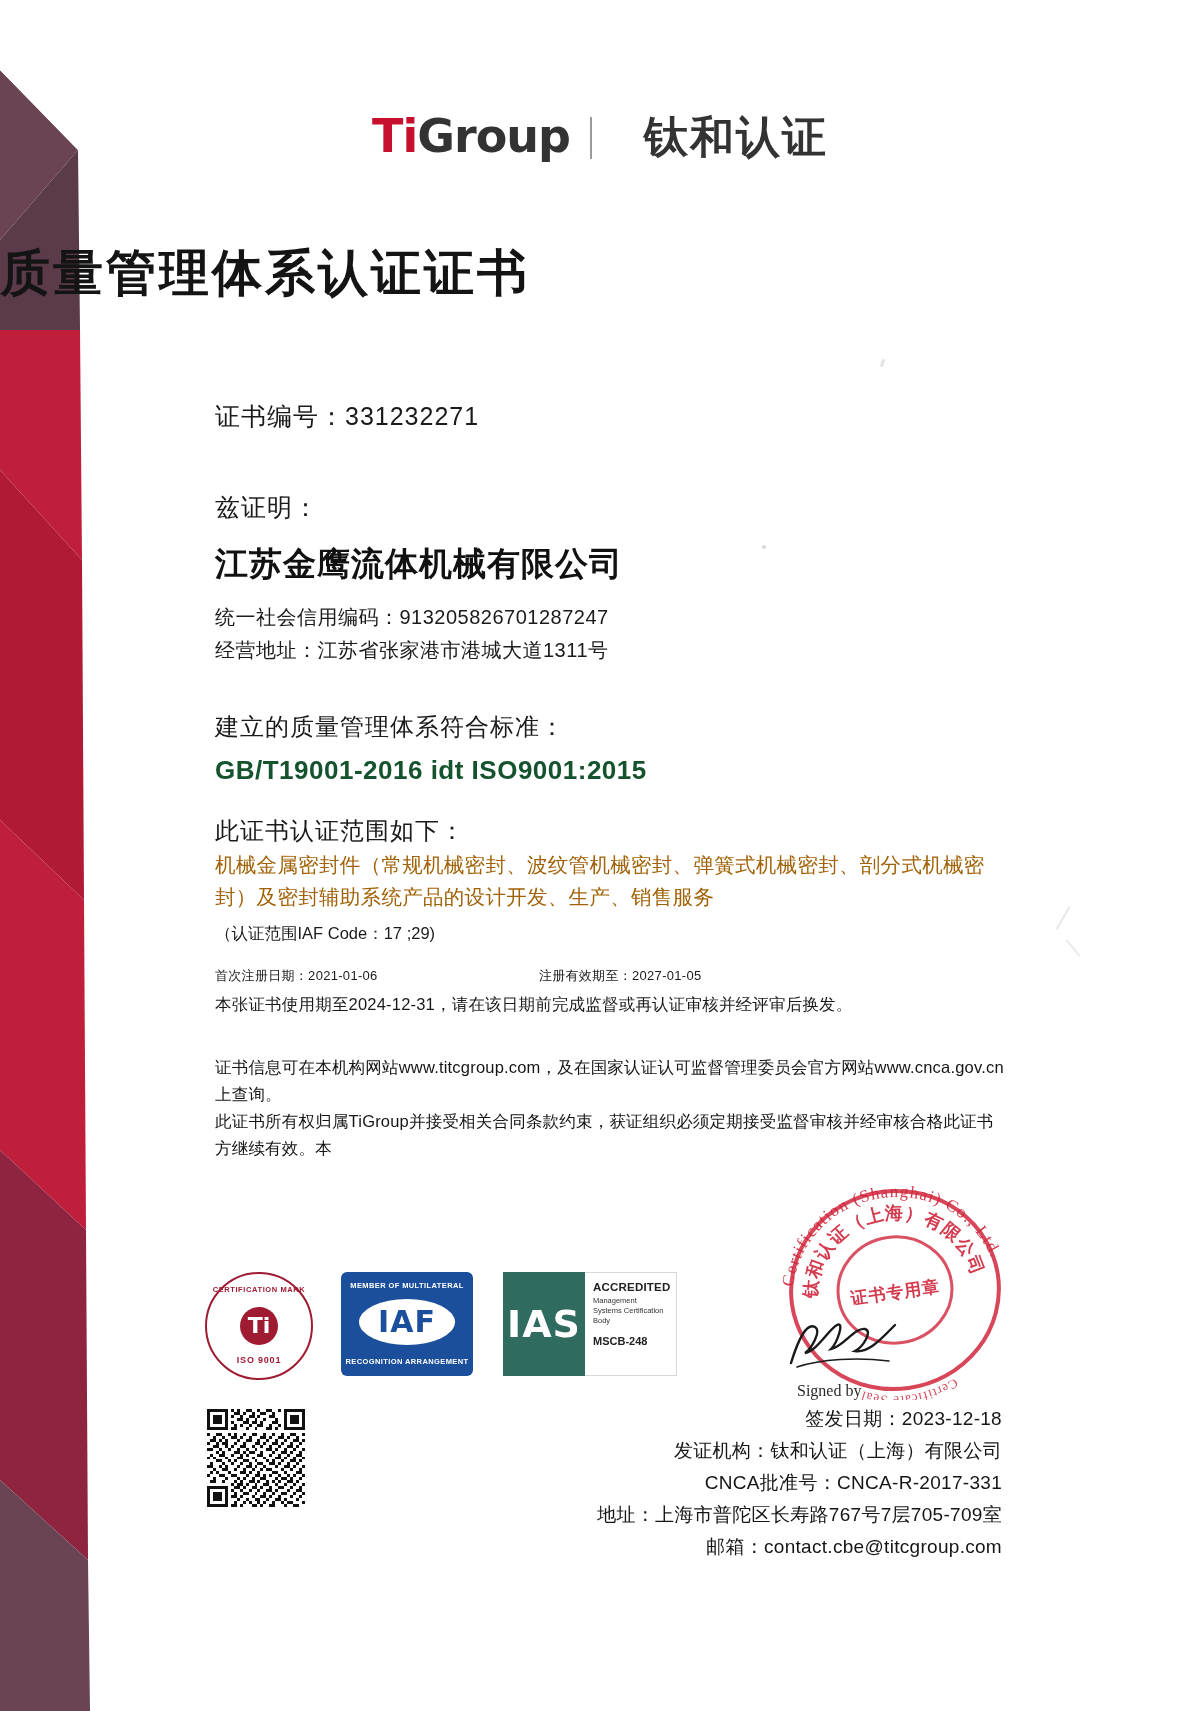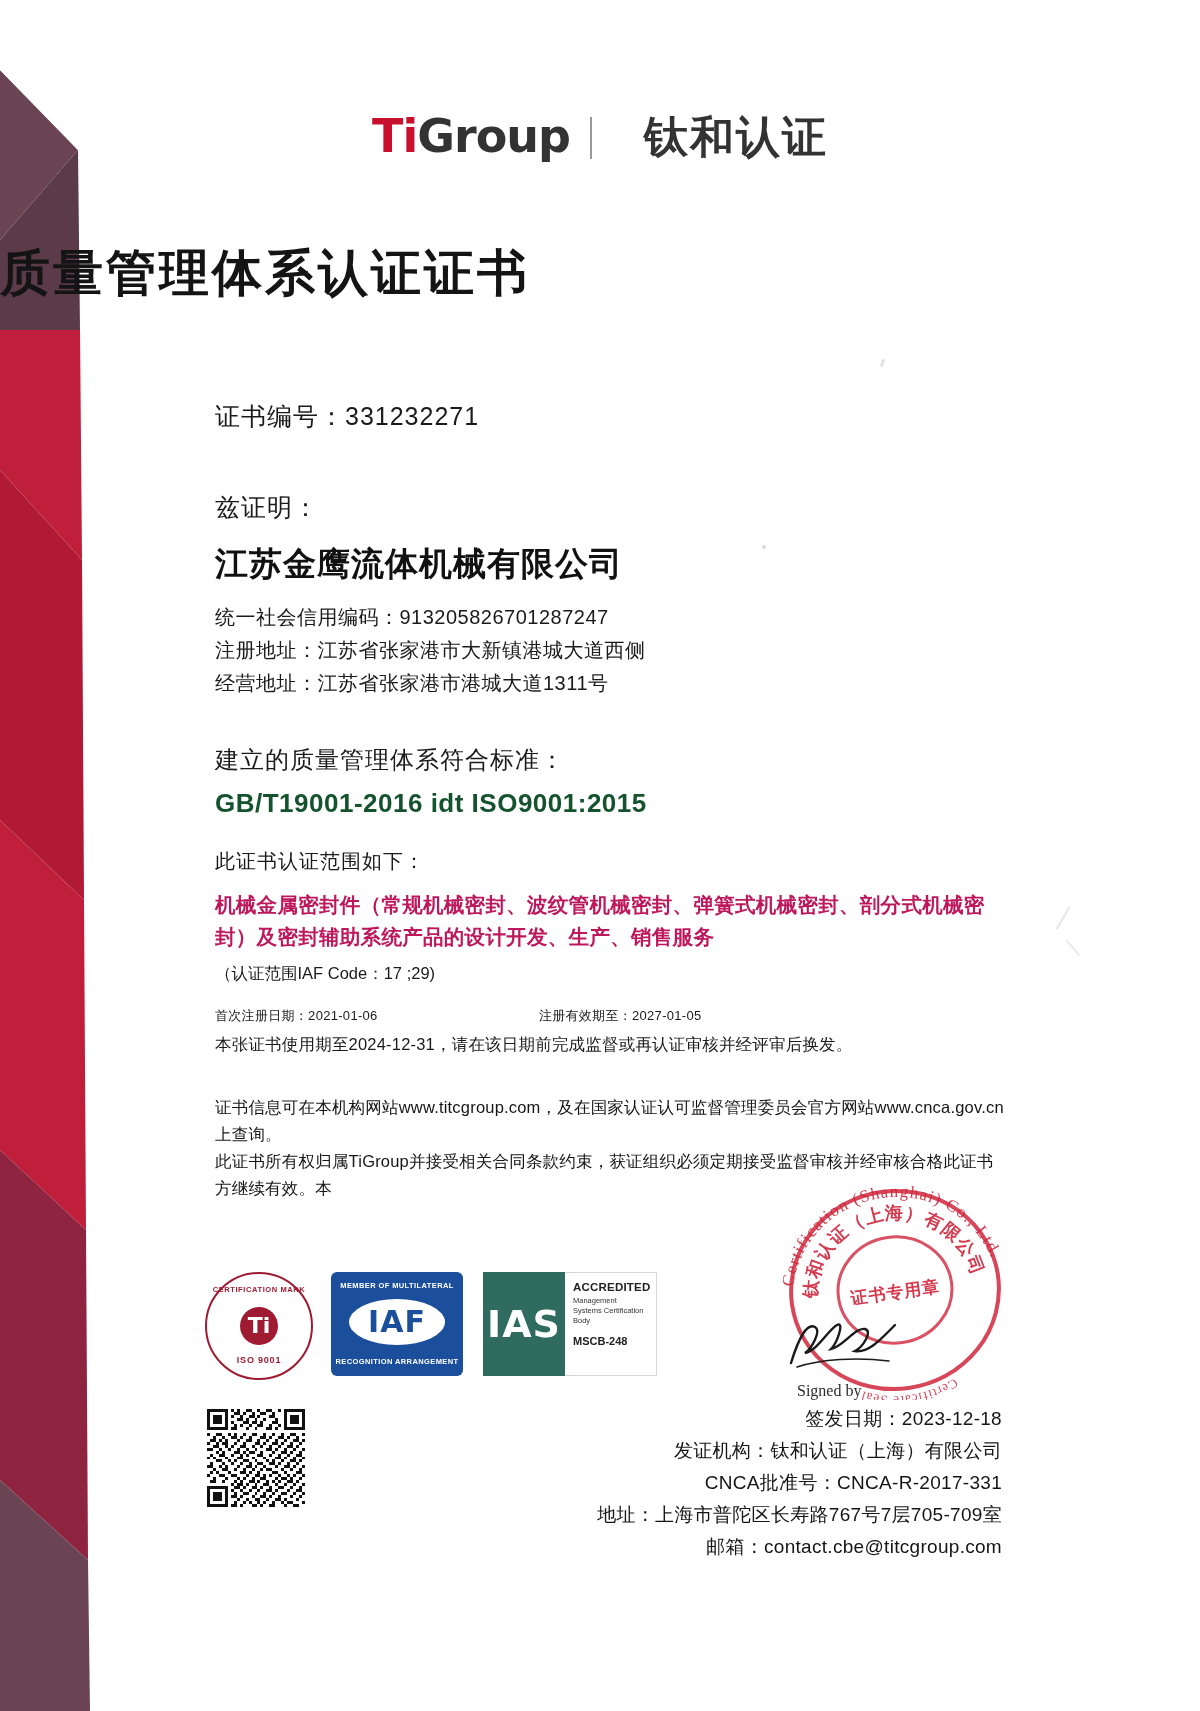--- a/index.html
+++ b/index.html
@@ -118,30 +118,30 @@
     margin-bottom: 12px;
   }
   .standard {
     font-size: 26px;
     font-weight: bold;
     letter-spacing: 0.5px;
     margin-bottom: 29px;
     color: #14532d;
   }
   .scope-label {
-    font-size: 20px;
+    font-size: 24px;
     letter-spacing: 1px;
-    margin-bottom: 14px;
+    margin-bottom: 2px;
   }
   .scope-text {
     font-size: 20.5px;
-    font-weight: bold;
+    font-weight: normal;
     line-height: 32px;
     letter-spacing: 0.3px;
-    color: #be185d;
+    color: #a16207;
   }
   .iaf-code {
     font-size: 16.5px;
     margin-top: 10px;
     color: #1a1a1a;
   }
 
   .dates {
     margin-top: 22px;
     font-size: 13px;
@@ -161,20 +161,21 @@
     color: #151515;
   }
 
   
   .marks {
     position: absolute;
     left: 205px;
     top: 1272px;
     display: flex;
     align-items: flex-start;
+    gap: 10px;
   }
   .mark-ti {
     width: 104px;
     height: 104px;
     border-radius: 50%;
     border: 2px solid #9e1b32;
     position: relative;
     background: #fff;
   }
   .mark-ti .arc-top {
@@ -378,21 +379,20 @@
   </div>
 
   <div class="title">质量管理体系认证证书</div>
 
   <div class="body">
     <div class="cert-no">证书编号：331232271</div>
 
     <div class="hereby">兹证明：</div>
     <div class="company">江苏金鹰流体机械有限公司</div>
     <div class="info-line">统一社会信用编码：913205826701287247</div>
-    <div class="info-line">注册地址：江苏省张家港市大新镇港城大道西侧</div>
     <div class="info-line">经营地址：江苏省张家港市港城大道1311号</div>
 
     <div class="section-label">建立的质量管理体系符合标准：</div>
     <div class="standard">GB/T19001-2016 idt ISO9001:2015</div>
 
     <div class="scope-label">此证书认证范围如下：</div>
     <div class="scope-text">机械金属密封件（常规机械密封、波纹管机械密封、弹簧式机械密封、剖分式机械密封）及密封辅助系统产品的设计开发、生产、销售服务</div>
     <div class="iaf-code">（认证范围IAF Code：17 ;29)</div>
 
     <div class="dates">

